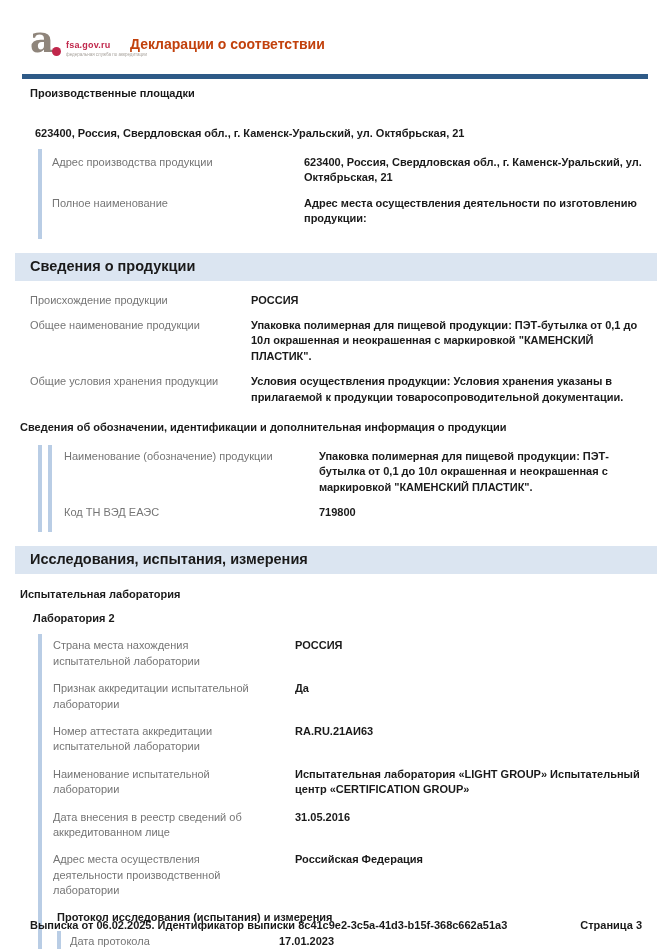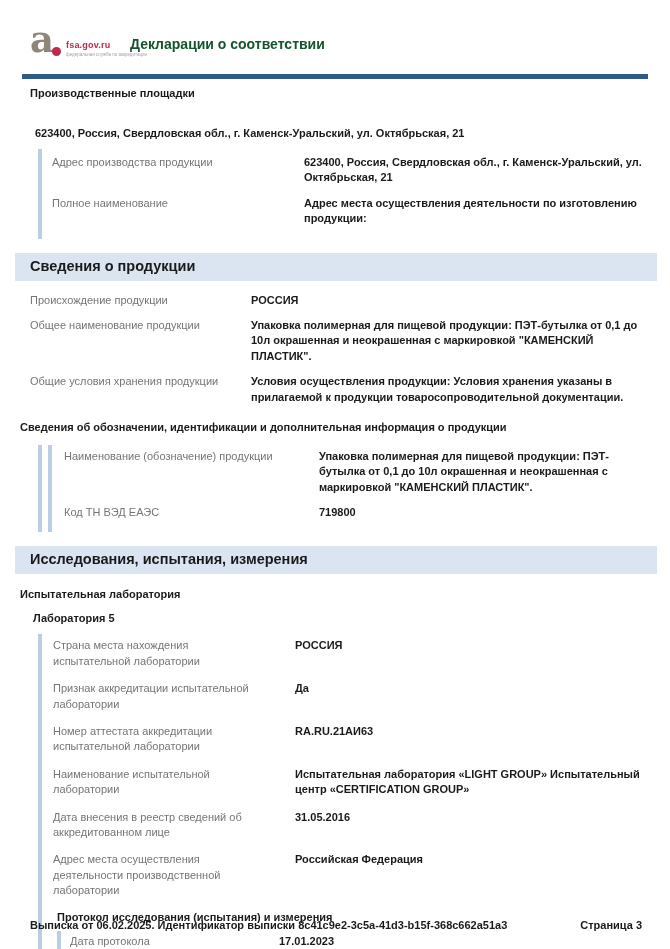--- a/index.html
+++ b/index.html
@@ -15,21 +15,21 @@
   .logo { display:flex; align-items:flex-start; width:100px; }
   .logo-a {
     font-family:"DejaVu Serif", serif; font-size:37px; line-height:30px;
     color:#8f857b; font-weight:bold; position:relative; letter-spacing:-2px;
   }
   .logo-dot { position:absolute; right:-9px; bottom:-2px; width:9px; height:9px;
     border-radius:50%; background:#c0274b; }
   .logo-txt { margin:16px 0 0 14px; }
   .logo-site { color:#c0274b; font-size:9px; font-weight:bold; letter-spacing:.2px; }
   .logo-tag { color:#a9a49e; font-size:4.5px; margin-top:2px; white-space:nowrap; }
-  .doc-title { font-size:14px; font-weight:bold; color:#14532d; margin:12px 0 0 0; }
+  .doc-title { font-size:14px; font-weight:bold; color:#c2410c; margin:12px 0 0 0; }
 
   
   .rule { height:5px; background:#2e5a87; margin:17px 22px 0 22px; }
 
   
   .h-bold { font-weight:bold; color:#1a1a1a; }
   .sec-hdr {
     background:#dbe5f1; color:#1a1a1a; font-size:14.5px; font-weight:bold;
     margin:14px 13px 12px 15px; padding:5px 15px 7px 15px;
   }
@@ -131,21 +131,21 @@
       </div>
       <div class="kv">
         <div class="k">Код ТН ВЭД ЕАЭС</div>
         <div class="v">719800</div>
       </div>
     </div>
   </div>
 
   <div class="sec-hdr">Исследования, испытания, измерения</div>
   <div class="h-bold lab-title">Испытательная лаборатория</div>
-  <div class="h-bold lab-name">Лаборатория 5</div>
+  <div class="h-bold lab-name">Лаборатория 2</div>
   <div class="lab-block bar">
     <div class="kv kv2">
       <div class="k">Страна места нахождения испытательной лаборатории</div>
       <div class="v">РОССИЯ</div>
     </div>
     <div class="kv kv2">
       <div class="k">Признак аккредитации испытательной лаборатории</div>
       <div class="v">Да</div>
     </div>
     <div class="kv kv2">

